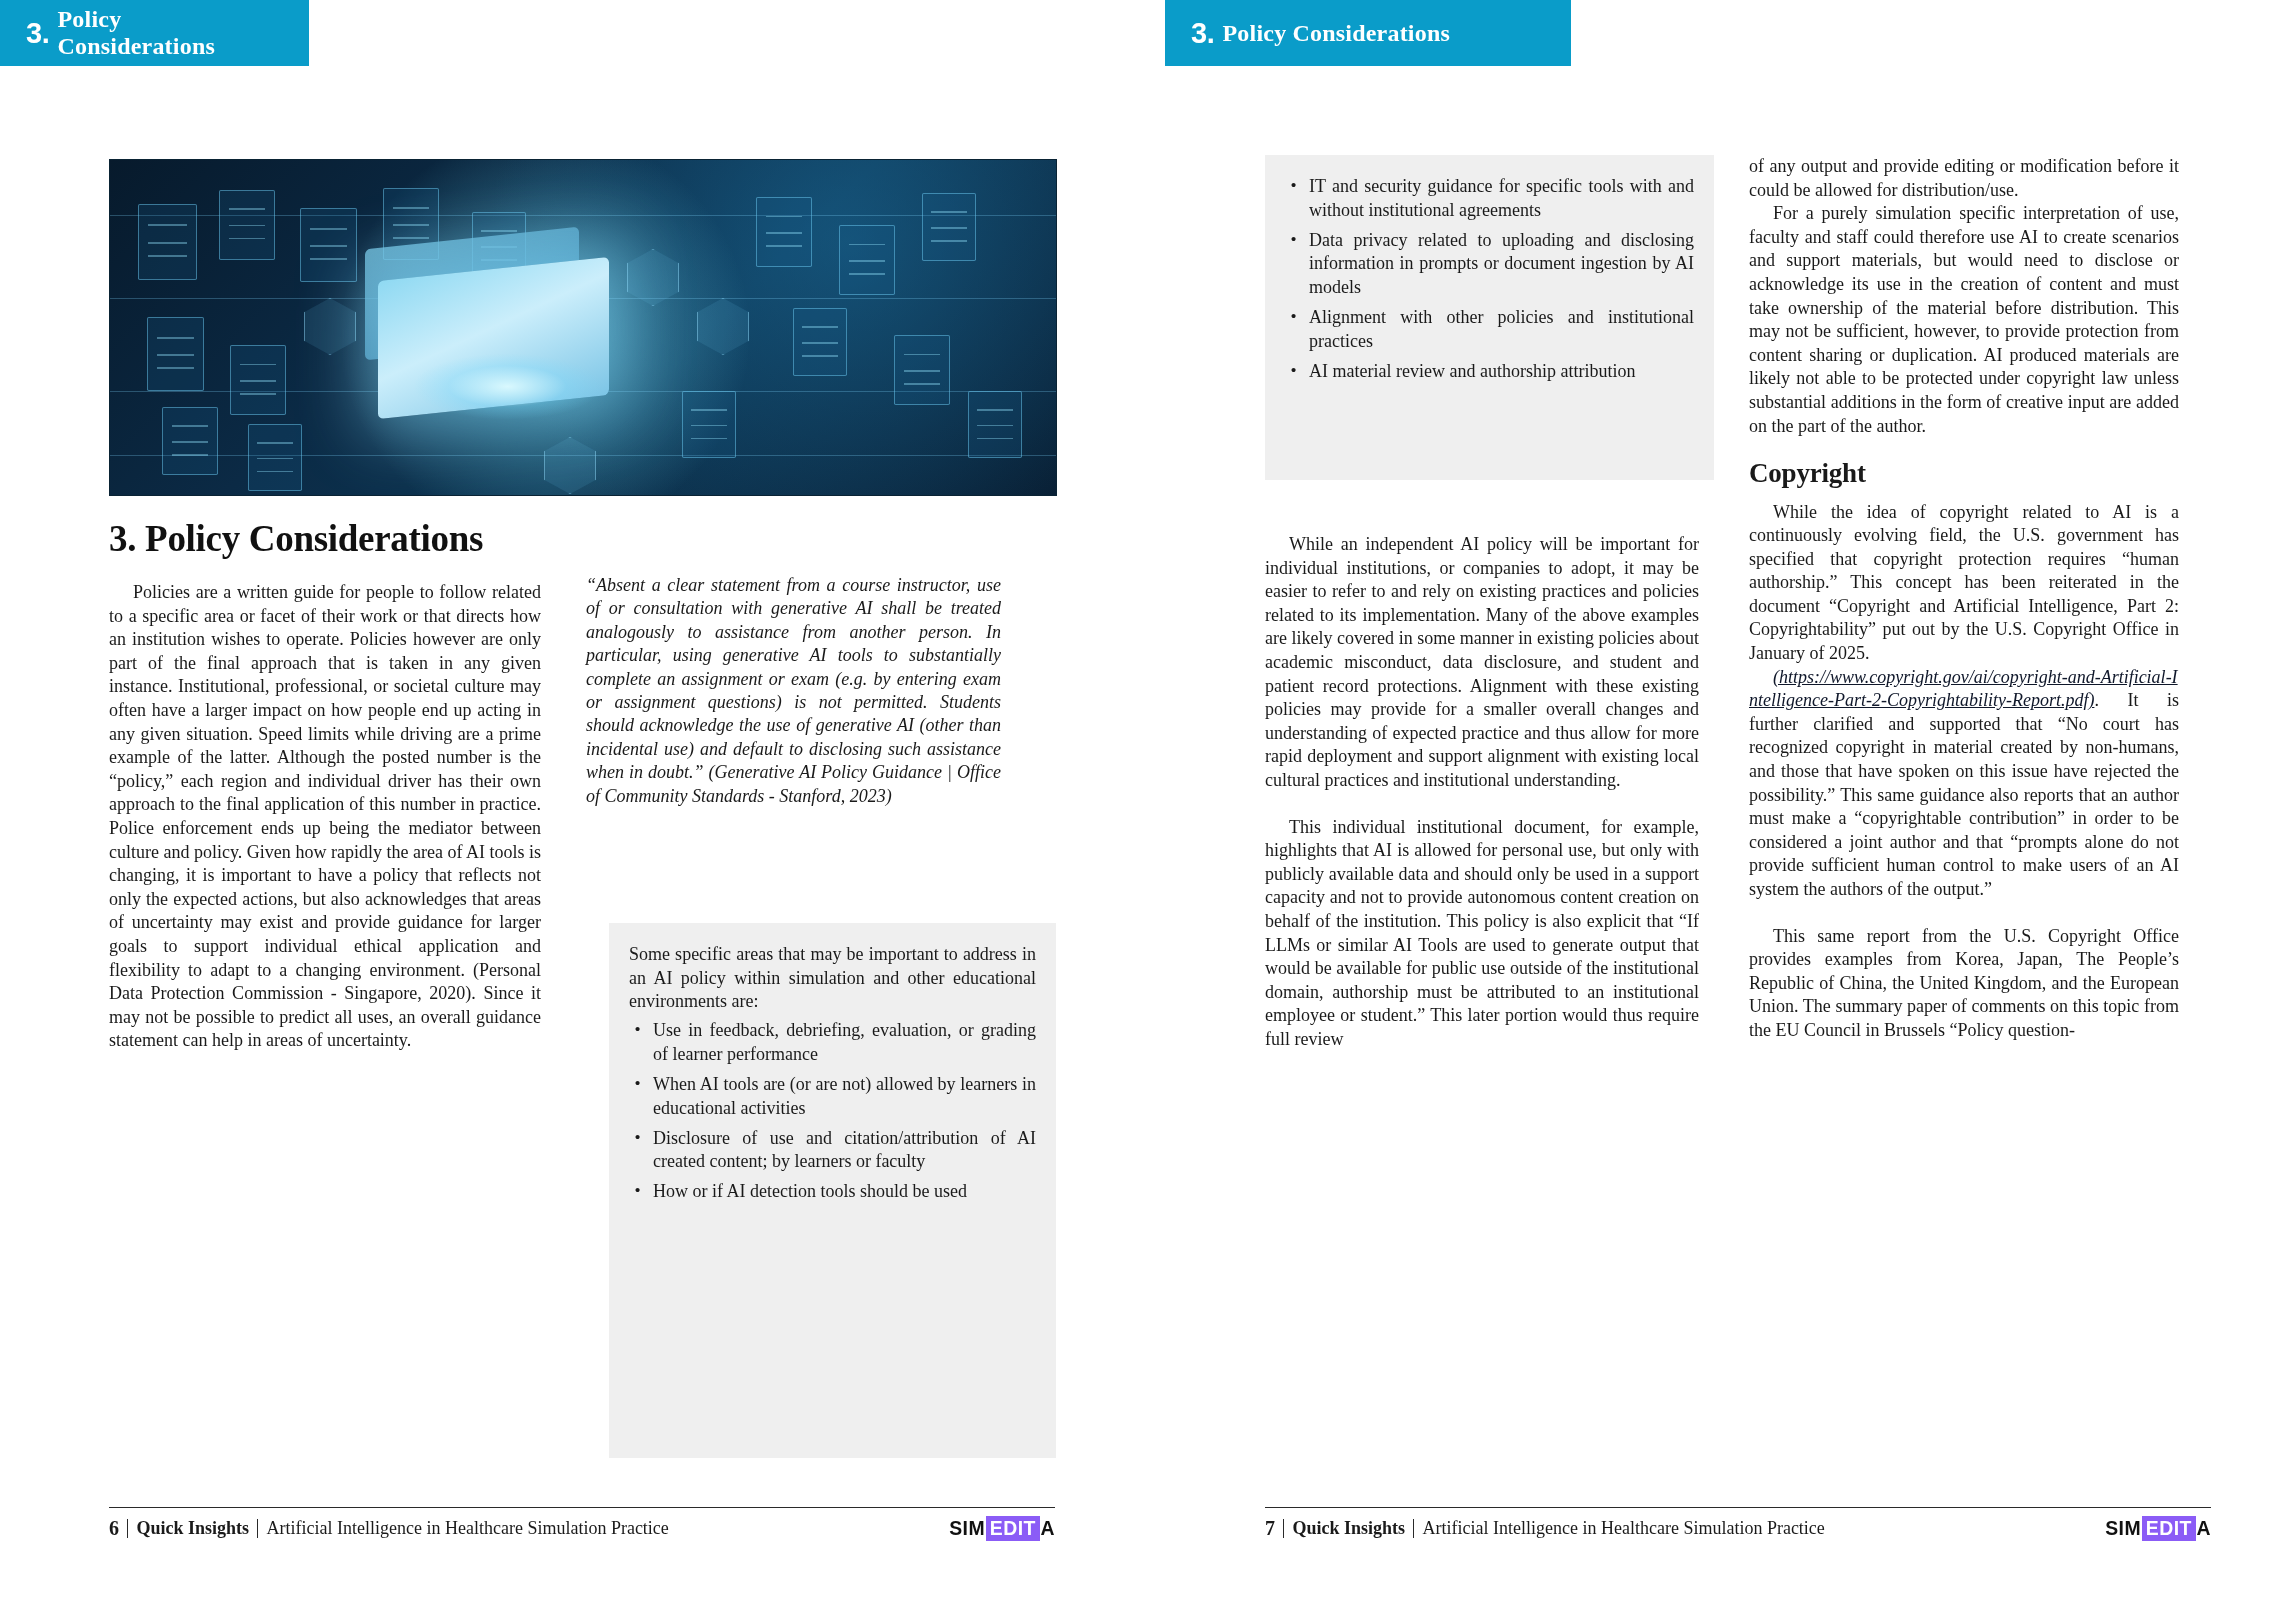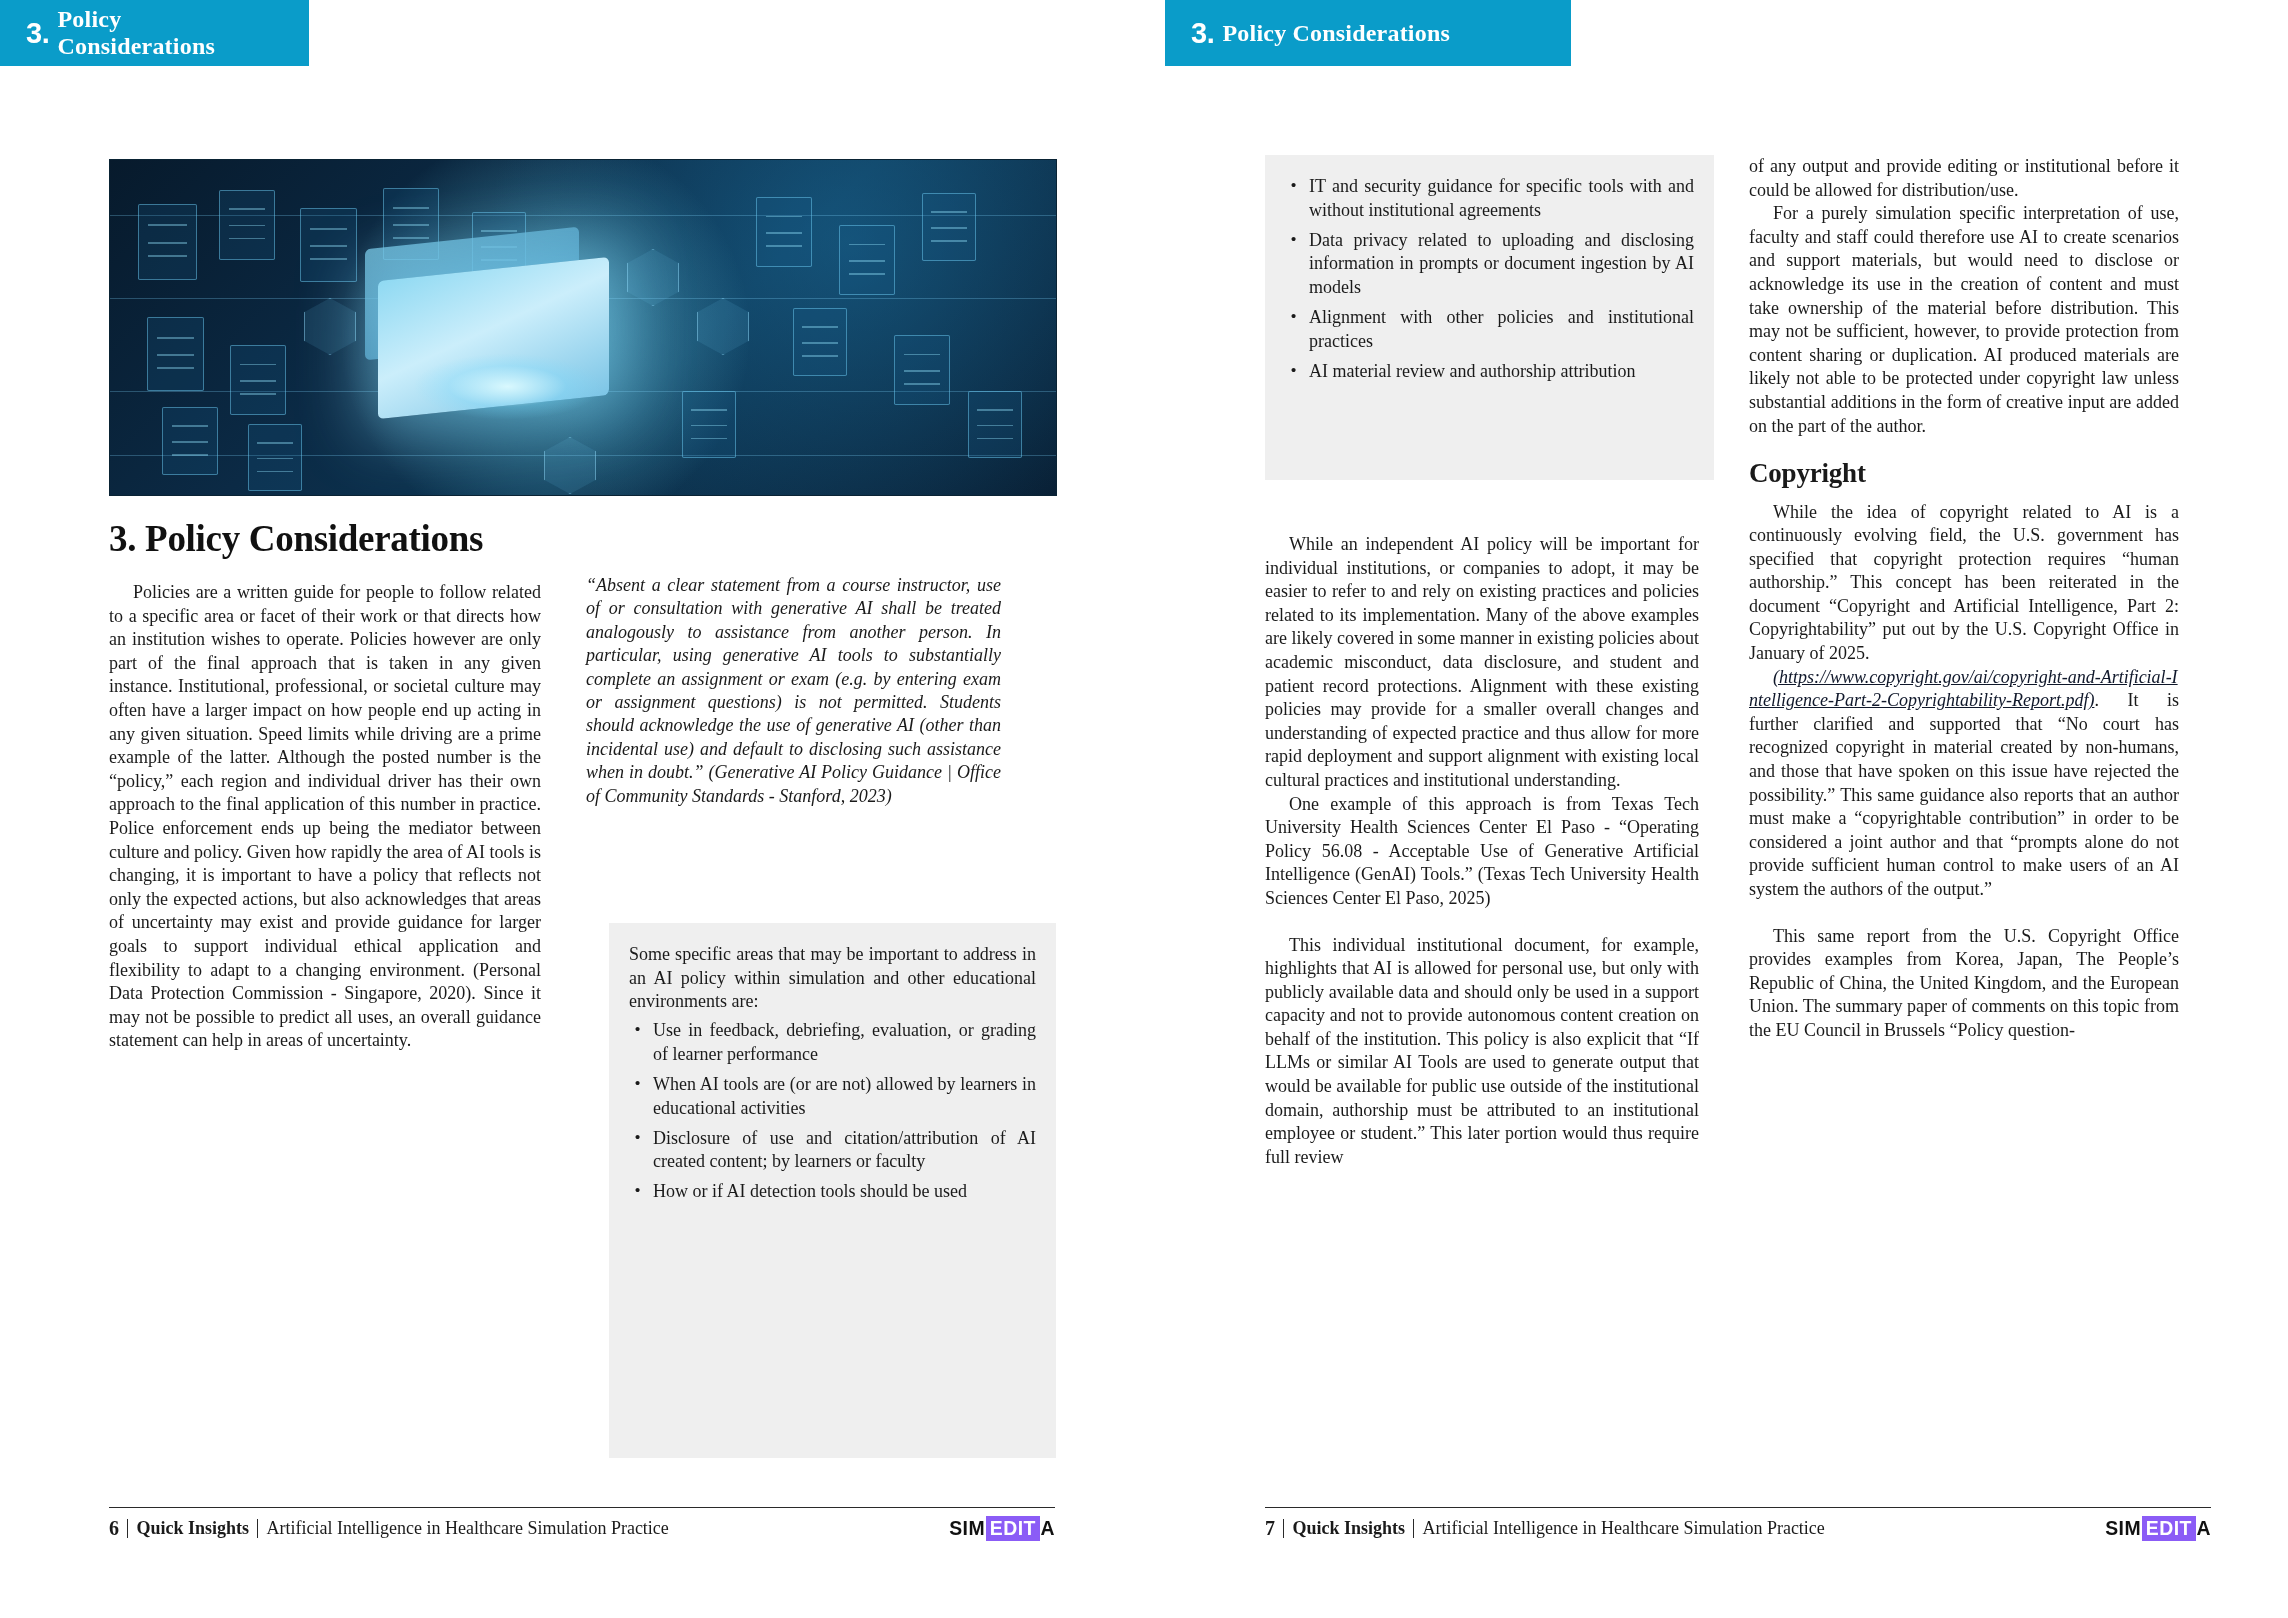--- a/index.html
+++ b/index.html
@@ -369,26 +369,25 @@
       <ul>
         <li>IT and security guidance for specific tools with and without institutional agreements</li>
         <li>Data privacy related to uploading and disclosing information in prompts or document ingestion by AI models</li>
         <li>Alignment with other policies and institutional practices</li>
         <li>AI material review and authorship attribution</li>
       </ul>
     </div>
 
     <div class="col r-col1" style="left:121px;top:533px;width:434px;">
       <p>While an independent AI policy will be important for individual institutions, or companies to adopt, it may be easier to refer to and rely on existing practices and policies related to its implementation. Many of the above examples are likely covered in some manner in existing policies about academic misconduct, data disclosure, and student and patient record protections. Alignment with these existing policies may provide for a smaller overall changes and understanding of expected practice and thus allow for more rapid deployment and support alignment with existing local cultural practices and institutional understanding.</p>
-      <p>One example of this approach is from Texas Tech University Health Sciences Center El Paso - “Operating Policy 56.08 - Acceptable Use of Generative Artificial Intelligence (GenAI) Tools.” (Texas Tech University Health Sciences Center El Paso, 2025)</p>
       <p style="margin-top:23px;">This individual institutional document, for example, highlights that AI is allowed for personal use, but only with publicly available data and should only be used in a support capacity and not to provide autonomous content creation on behalf of the institution. This policy is also explicit that “If LLMs or similar AI Tools are used to generate output that would be available for public use outside of the institutional domain, authorship must be attributed to an institutional employee or student.” This later portion would thus require full review</p>
     </div>
 
     <div class="col r-col2" style="left:605px;top:155px;width:430px;">
-      <p class="noindent">of any output and provide editing or institutional before it could be allowed for distribution/use.</p>
+      <p class="noindent">of any output and provide editing or modification before it could be allowed for distribution/use.</p>
       <p>For a purely simulation specific interpretation of use, faculty and staff could therefore use AI to create scenarios and support materials, but would need to disclose or acknowledge its use in the creation of content and must take ownership of the material before distribution. This may not be sufficient, however, to provide protection from content sharing or duplication.  AI produced materials are likely not able to be protected under copyright law unless substantial additions in the form of creative input are added on the part of the author.</p>
       <h2 class="sub">Copyright</h2>
       <p>While the idea of copyright related to AI is a continuously evolving field, the U.S. government has specified that copyright protection requires “human authorship.” This concept has been reiterated in the document “Copyright and Artificial Intelligence, Part 2: Copyrightability” put out by the U.S. Copyright Office in January of 2025.</p>
       <p><span class="link">(https://www.copyright.gov/ai/copyright-and-Artificial-Intelligence-Part-2-Copyrightability-Report.pdf)</span><span>. It is further clarified and supported that “No court has recognized copyright in material created by non-humans, and those that have spoken on this issue have rejected the possibility.” This same guidance also reports that an author must make a “copyrightable contribution” in order to be considered a joint author and that “prompts alone do not provide sufficient human control to make users of an AI system the authors of the output.”</span></p>
       <p style="margin-top:23px;">This same report from the U.S. Copyright Office provides examples from Korea, Japan, The People’s Republic of China, the United Kingdom, and the European Union. The summary paper of comments on this topic from the EU Council in Brussels “Policy question-</p>
     </div>
 
     <div class="footer" style="left:121px;width:946px;">
       <span class="pagenum">7</span>
       <span class="divider"></span>

